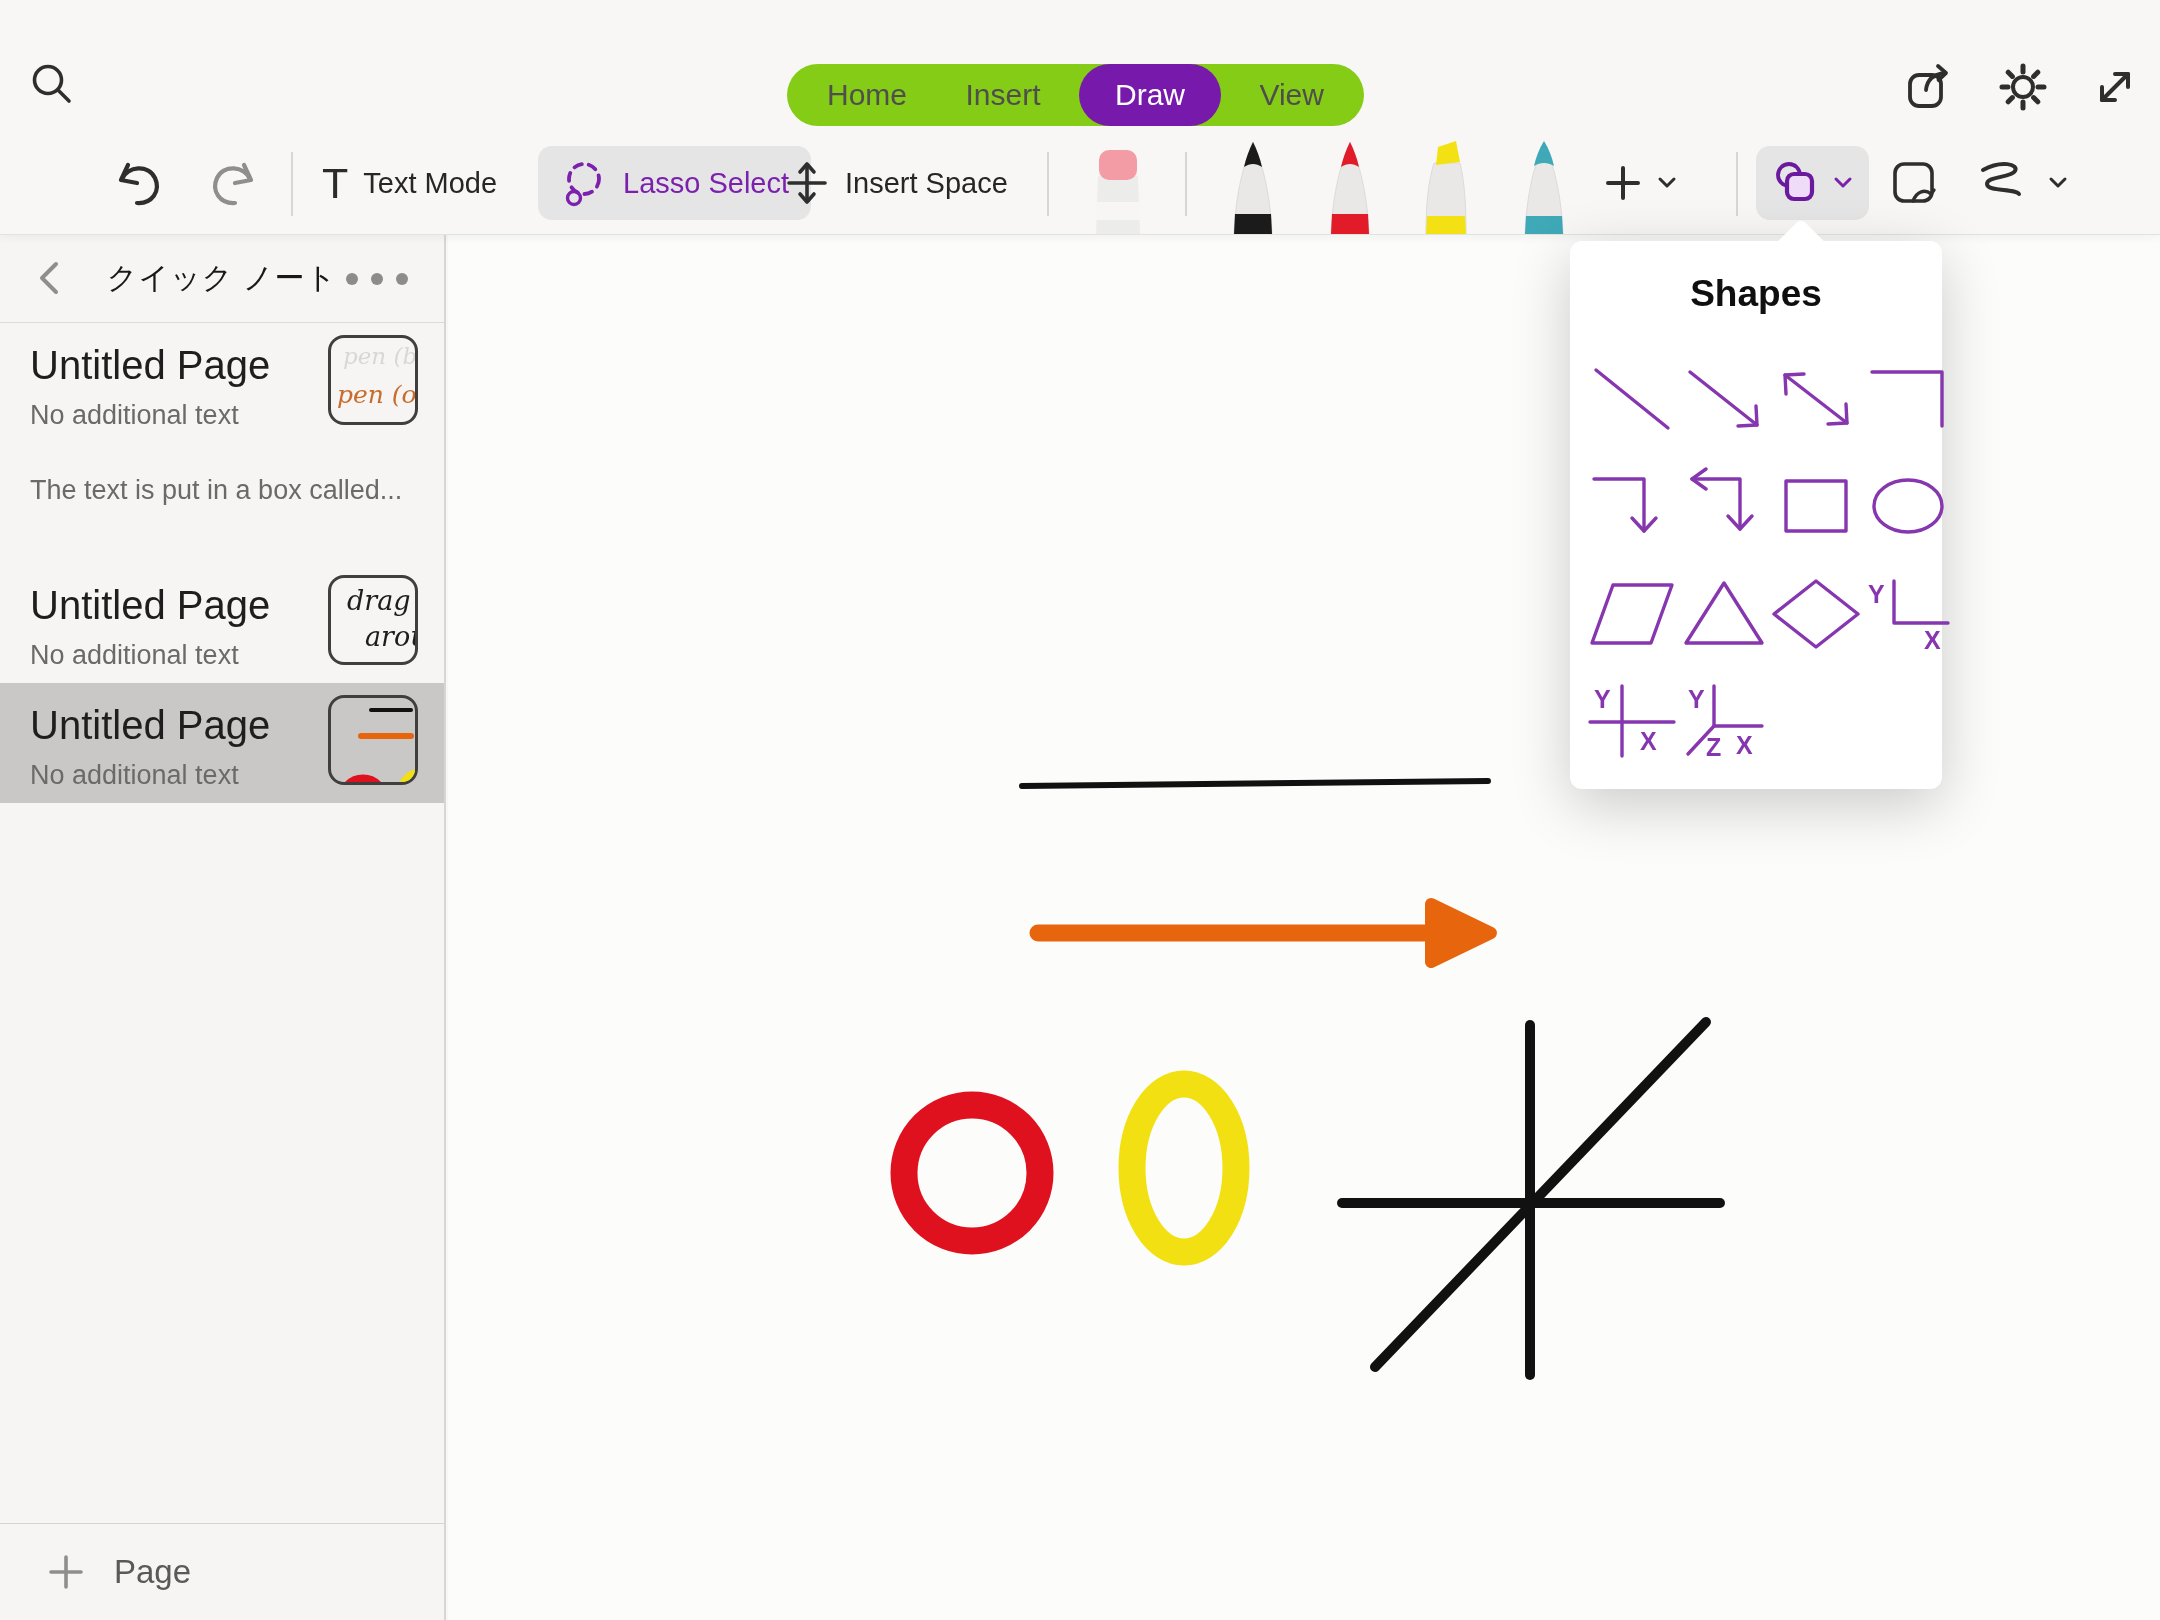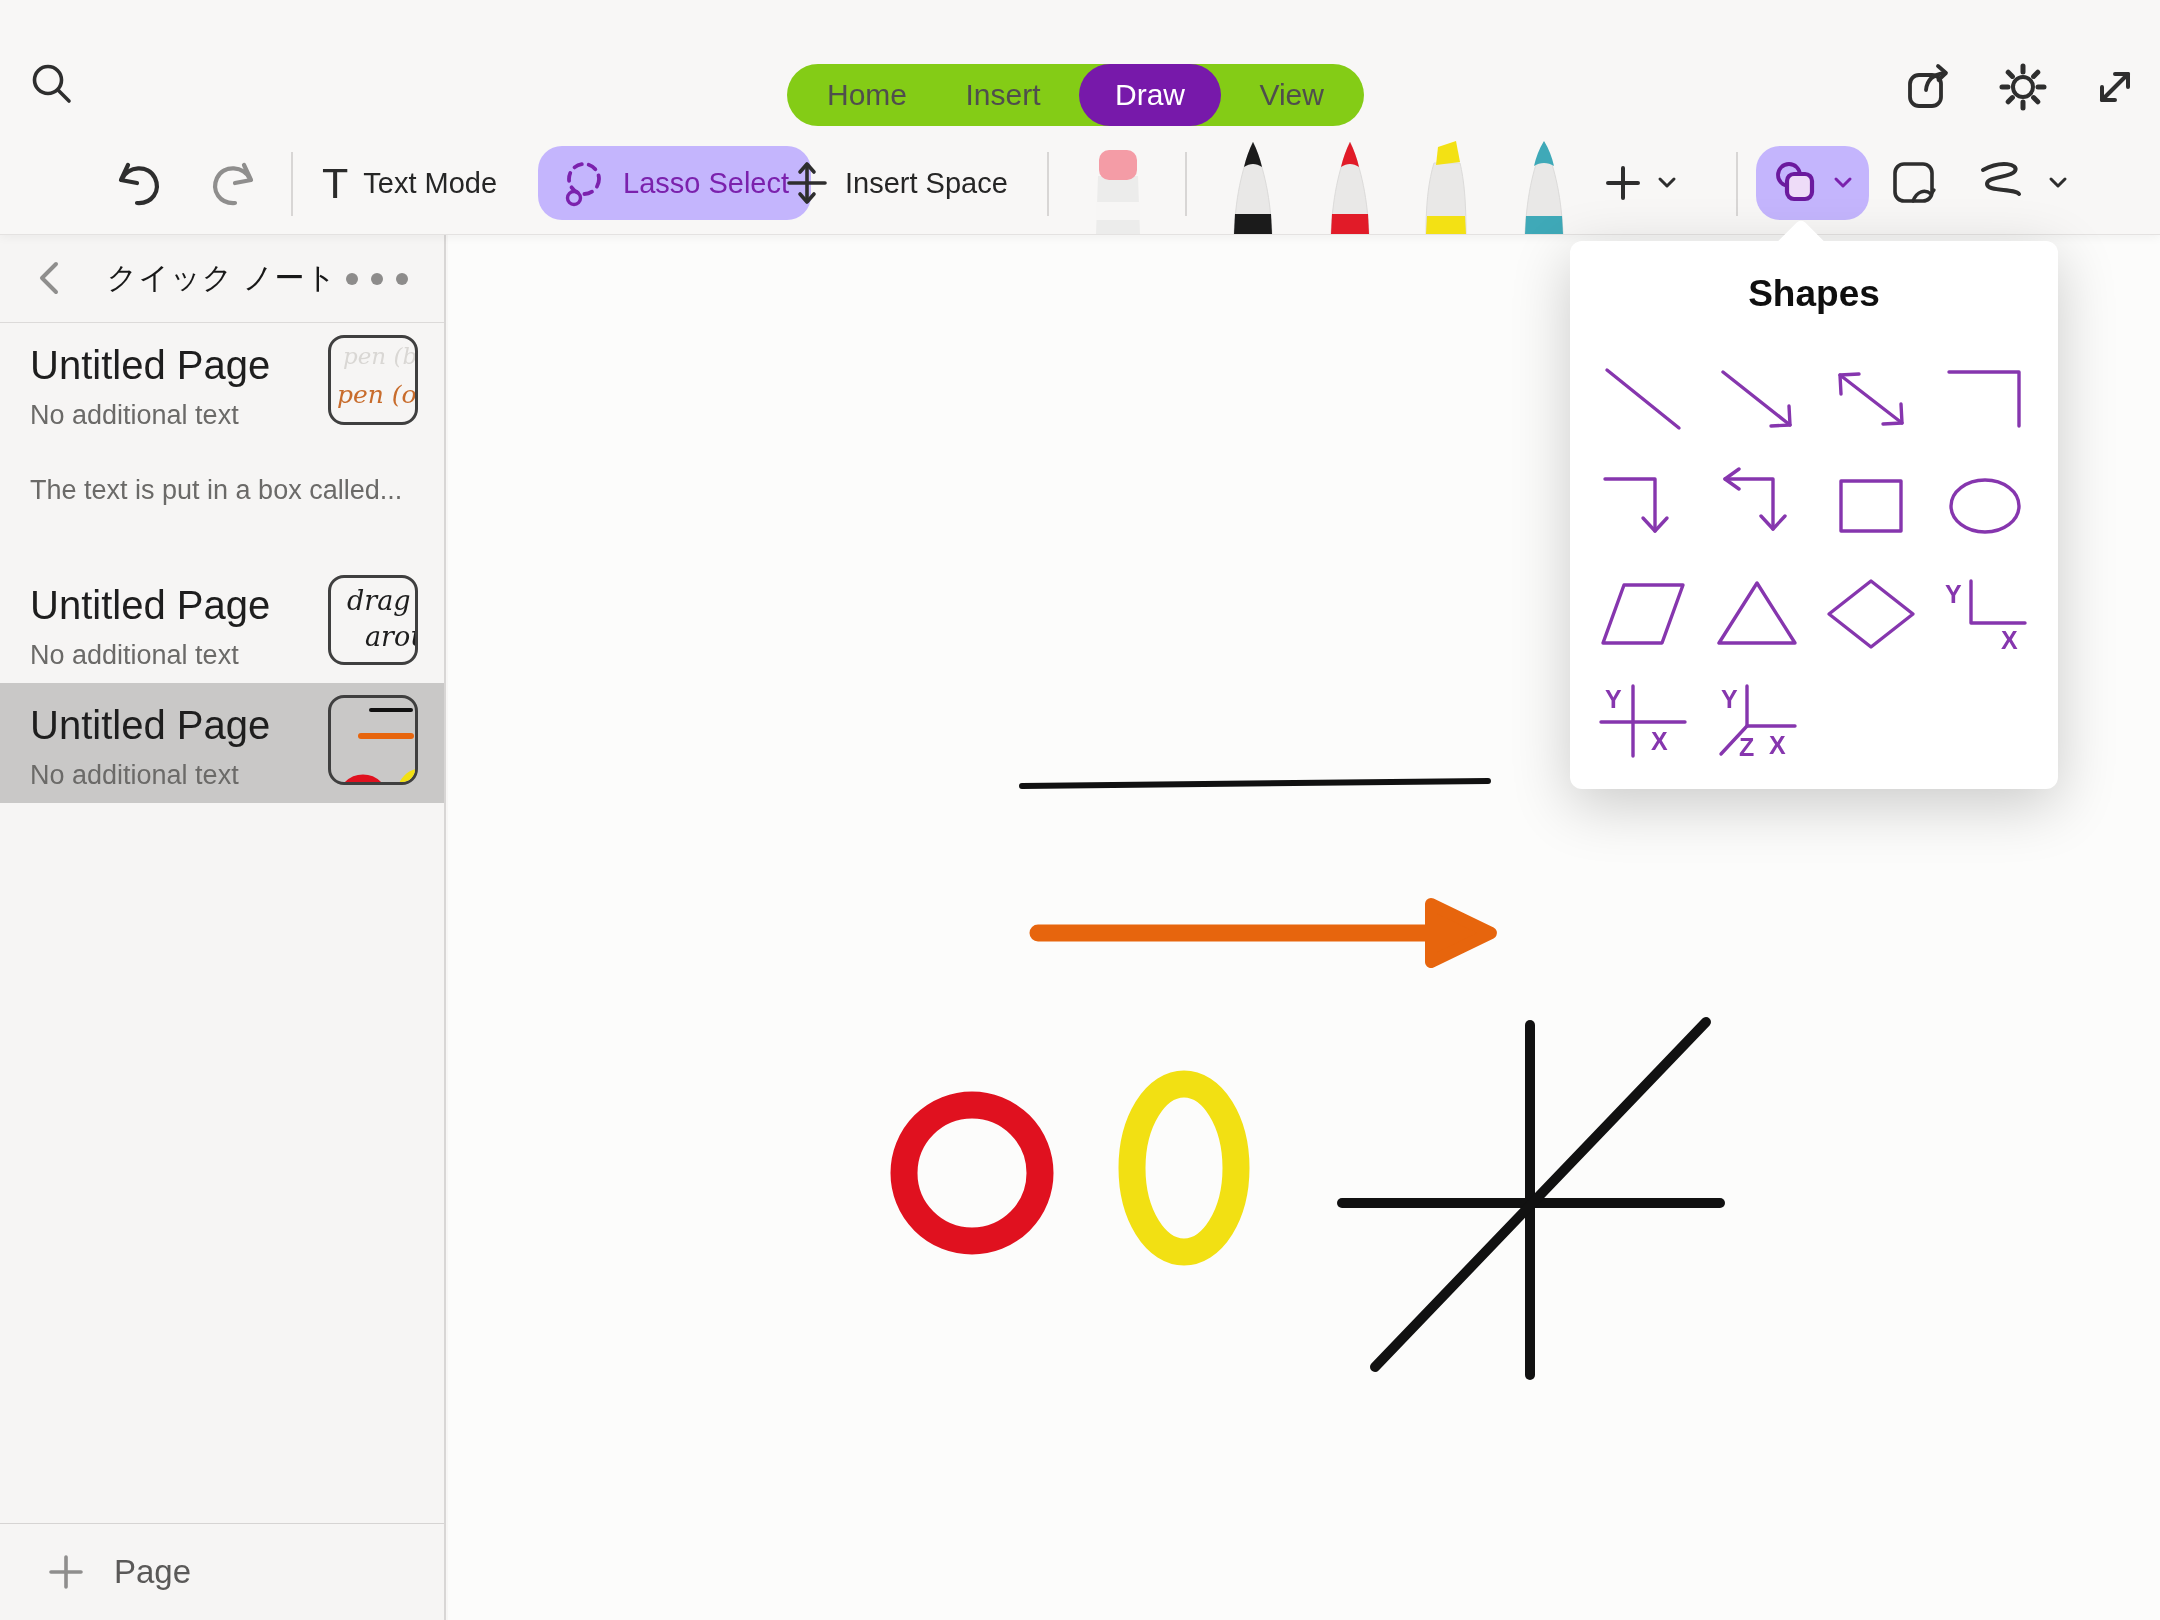--- a/index.html
+++ b/index.html
@@ -21,21 +21,21 @@
   .tab{font-size:30px;color:#4f4e4d;cursor:pointer;white-space:nowrap}
   .tab.active{background:#7719aa;color:#ffffff;height:62px;display:flex;align-items:center;
               border-radius:31px;padding:0 36px;margin:0 -20px}
 
   .top-actions{position:absolute;right:20px;top:62px;display:flex;gap:42px;align-items:center}
 
   .vdiv{position:absolute;top:152px;width:2px;height:64px;background:#d8d6d5}
 
   .tbtn{position:absolute;top:146px;height:74px;display:flex;align-items:center;gap:15px;
         font-size:29px;color:#262626;cursor:pointer}
-  .pill{background:#c4b5fd;border-radius:24px;padding:0 22px}
+  .pill{background:#e5e5e5;border-radius:14px;padding:0 22px}
   .pill .lbl{color:#7b21ad}
   .tglyph{font-size:43px;font-weight:500;color:#2b2b2b;line-height:1}
 
   .pen{position:absolute;bottom:0;cursor:pointer}
 
   
   .sidebar{position:absolute;left:0;top:234px;bottom:0;width:446px;background:#f6f5f4;
            border-right:2px solid #d8d6d5;box-sizing:border-box;z-index:4}
   .sb-header{height:88px;border-bottom:1px solid #dcdad9;position:relative;
              display:flex;align-items:center;justify-content:center}
@@ -55,21 +55,21 @@
   .hl-ink1{color:#1d1d1d;font-size:27px;margin:6px 0 0 16px}
   .hl-ink2{color:#1d1d1d;font-size:27px;margin:2px 0 0 34px}
   .sb-footer{position:absolute;bottom:0;left:0;right:0;height:96px;border-top:1px solid #d6d4d3;
              display:flex;align-items:center;gap:30px;padding-left:48px;font-size:33px;color:#5a5958;cursor:pointer}
 
   
   .canvas{position:absolute;left:448px;top:234px;right:0;bottom:0;background:#fcfcfb}
   .drawings{position:absolute;left:0;top:0;width:1712px;height:1386px}
 
   
-  .shapes-panel{position:absolute;left:1570px;top:241px;width:488px;height:548px;background:#ffffff;
+  .shapes-panel{position:absolute;left:1570px;top:241px;width:372px;height:548px;background:#ffffff;
                 border-radius:12px;box-shadow:0 16px 60px rgba(0,0,0,.20);z-index:6}
   .shapes-tail{position:absolute;left:210px;top:-14px;width:42px;height:42px;background:#ffffff;
                transform:rotate(45deg);border-radius:6px}
   .shapes-title{position:relative;text-align:center;margin-top:32px;font-size:37px;font-weight:700;color:#0f0f0f}
   .shapes-grid{position:absolute;left:16px;right:16px;top:104px;bottom:14px;display:grid;
                grid-template-columns:repeat(4,1fr);grid-auto-rows:1fr;justify-items:center;align-items:center}
   .cell{cursor:pointer;display:flex;align-items:center;justify-content:center}
   .shp{width:92px;height:78px}
   .shp .s{stroke:#8636ae;stroke-width:3.4;fill:none;stroke-linecap:round;stroke-linejoin:round}
   .shp text{fill:#8636ae;font-weight:700;font-size:25px;font-family:"Liberation Sans",sans-serif}

